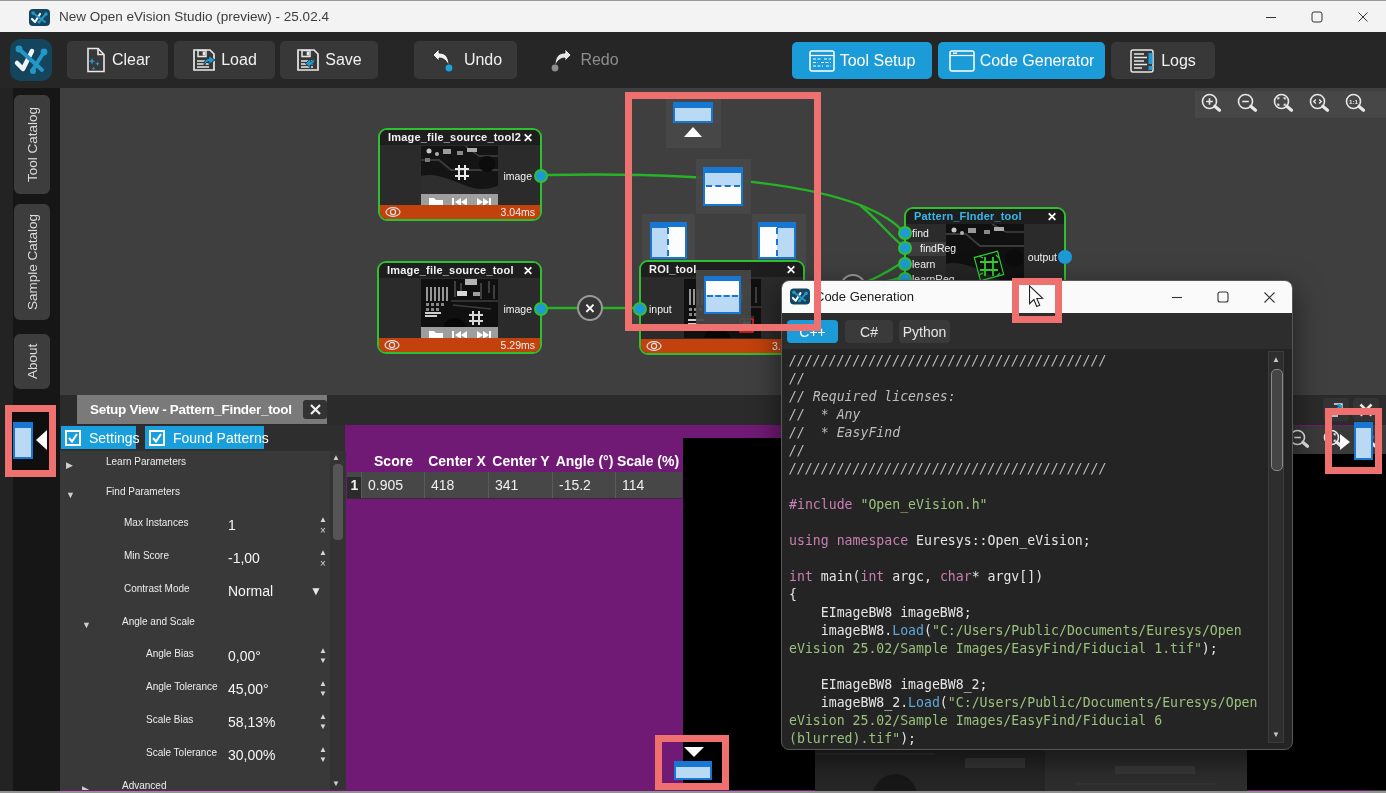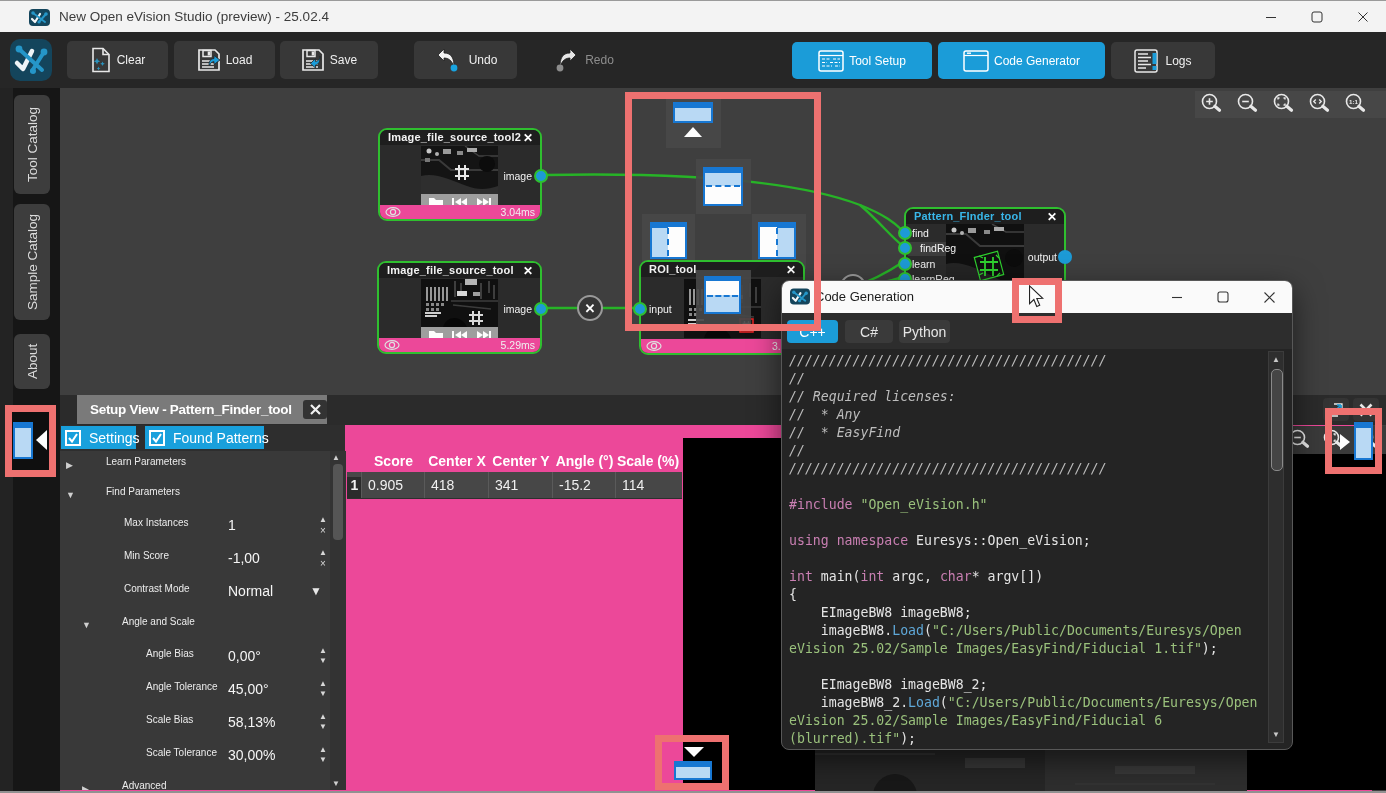--- a/index.html
+++ b/index.html
@@ -6,54 +6,54 @@
   #root{position:relative;width:1386px;height:793px;overflow:hidden;background:#3f3f3f;
         font-family:"Liberation Sans",sans-serif;-webkit-font-smoothing:antialiased;}
   .abs{position:absolute;}
   
   .titlebar{left:0;top:0;width:1386px;height:32px;background:#f3f3f3;border-top:1px solid #9a9a9a;box-sizing:border-box;padding-left:33px;}
   .titlebar .ttext{position:absolute;left:59px;top:8px;font-size:13.5px;color:#3c3c3c;}
   .winctl{position:absolute;top:0;width:46px;height:31px;display:flex;align-items:center;justify-content:center;}
   
   .toolbar{left:0;top:32px;width:1386px;height:56px;background:#262626;}
   .tbtn{position:absolute;top:9px;height:38px;background:#383838;border-radius:5px;color:#f0f0f0;
-        font-size:12px;display:flex;align-items:center;justify-content:center;gap:5px;box-sizing:border-box;}
+        font-size:16px;display:flex;align-items:center;justify-content:center;gap:5px;box-sizing:border-box;}
   .tbtn.flat{background:transparent;color:#8d8d8d;}
   .tbtn.blue{background:#1b9cd8;color:#fff;}
   
   .sidebar{left:0;top:88px;width:60px;height:705px;background:#232323;}
   .sidestrip{position:absolute;left:13px;top:0;width:47px;height:705px;background:#161616;}
   .sidetab{position:absolute;left:1px;width:36px;background:#3d3d3d;border-radius:6px;color:#dcdcdc;
            font-size:13.5px;display:flex;align-items:center;justify-content:center;
            writing-mode:vertical-rl;transform:rotate(180deg);}
   
   .node{position:absolute;border:2px solid #2fbf2f;border-radius:9px;background:#2b2b2b;box-sizing:border-box;z-index:2;}
   .nhead{position:absolute;left:0;top:0;right:0;height:15px;background:#1e1e1e;border-radius:7px 7px 0 0;}
   .nhead .ntitle{position:absolute;left:8px;top:1px;font-size:11px;font-weight:bold;color:#f2f2f2;letter-spacing:.2px;}
   .nhead .nx{position:absolute;right:7px;top:1px;font-size:12px;font-weight:bold;color:#fff;}
-  .nfoot{position:absolute;left:0;bottom:0;right:0;height:14px;background:#ec4899;border-radius:0 0 7px 7px;}
+  .nfoot{position:absolute;left:0;bottom:0;right:0;height:14px;background:#c2410c;border-radius:0 0 7px 7px;}
   .ntime{position:absolute;right:5px;top:1px;font-size:10.5px;color:#f0f0f0;}
   .nport{position:absolute;width:14px;height:14px;border-radius:50%;background:#1d9ad6;box-sizing:border-box;z-index:3;}
   .nport.ring{border:2px solid #2fbf2f;}
   .nlabel{position:absolute;font-size:10.5px;color:#f2f2f2;z-index:2;}
   .nstrip{position:absolute;background:#9e9e9e;}
   
   .dock-sq{position:absolute;background:rgba(72,72,72,0.92);}
   .dockrect{position:absolute;border:2px solid #1777d2;background:#b9d9f4;box-sizing:border-box;}
   .dockrect .dbar{position:absolute;left:-1px;top:-1px;right:-1px;height:5px;background:#1777d2;}
   .dockrect .dwhite{position:absolute;background:#fdfdfd;}
   .dashh{position:absolute;border-top:2px dashed #1777d2;}
   .dashv{position:absolute;border-left:2px dashed #1777d2;}
   .tri{position:absolute;width:0;height:0;}
   
   .xcirc{position:absolute;width:26px;height:26px;border-radius:50%;background:#353535;border:2px solid #9a9a9a;
          box-sizing:border-box;color:#fff;display:flex;align-items:center;justify-content:center;
          font-size:13px;font-weight:bold;z-index:3;}
   
-  .panel{left:60px;top:395px;width:1312px;height:398px;background:#ec4899;}
+  .panel{left:60px;top:395px;width:1312px;height:398px;background:#701a75;}
   .paneltabs{position:absolute;left:0;top:0;width:1326px;height:30px;background:#2b2b2b;}
   .ptab{position:absolute;left:17px;top:0;width:250px;height:29px;background:#7a7a7a;color:#fff;
         font-weight:bold;font-size:13.5px;letter-spacing:-0.3px;display:flex;align-items:center;padding-left:13px;box-sizing:border-box;white-space:nowrap;}
   .chip{position:absolute;top:31px;height:23px;background:#19a0dc;color:#fff;font-size:14px;white-space:nowrap;
         display:flex;align-items:center;gap:8px;padding:0 8px 0 4px;box-sizing:border-box;}
   .treerow .arr{color:#cfcfcf;font-size:9px;}
   .treelabel{color:#ececec;font-size:10px;margin-left:28px;}
   .treeval{color:#f5f5f5;font-size:14px;}
   .spin{color:#d8d8d8;font-size:8px;line-height:7px;text-align:center;}
   

